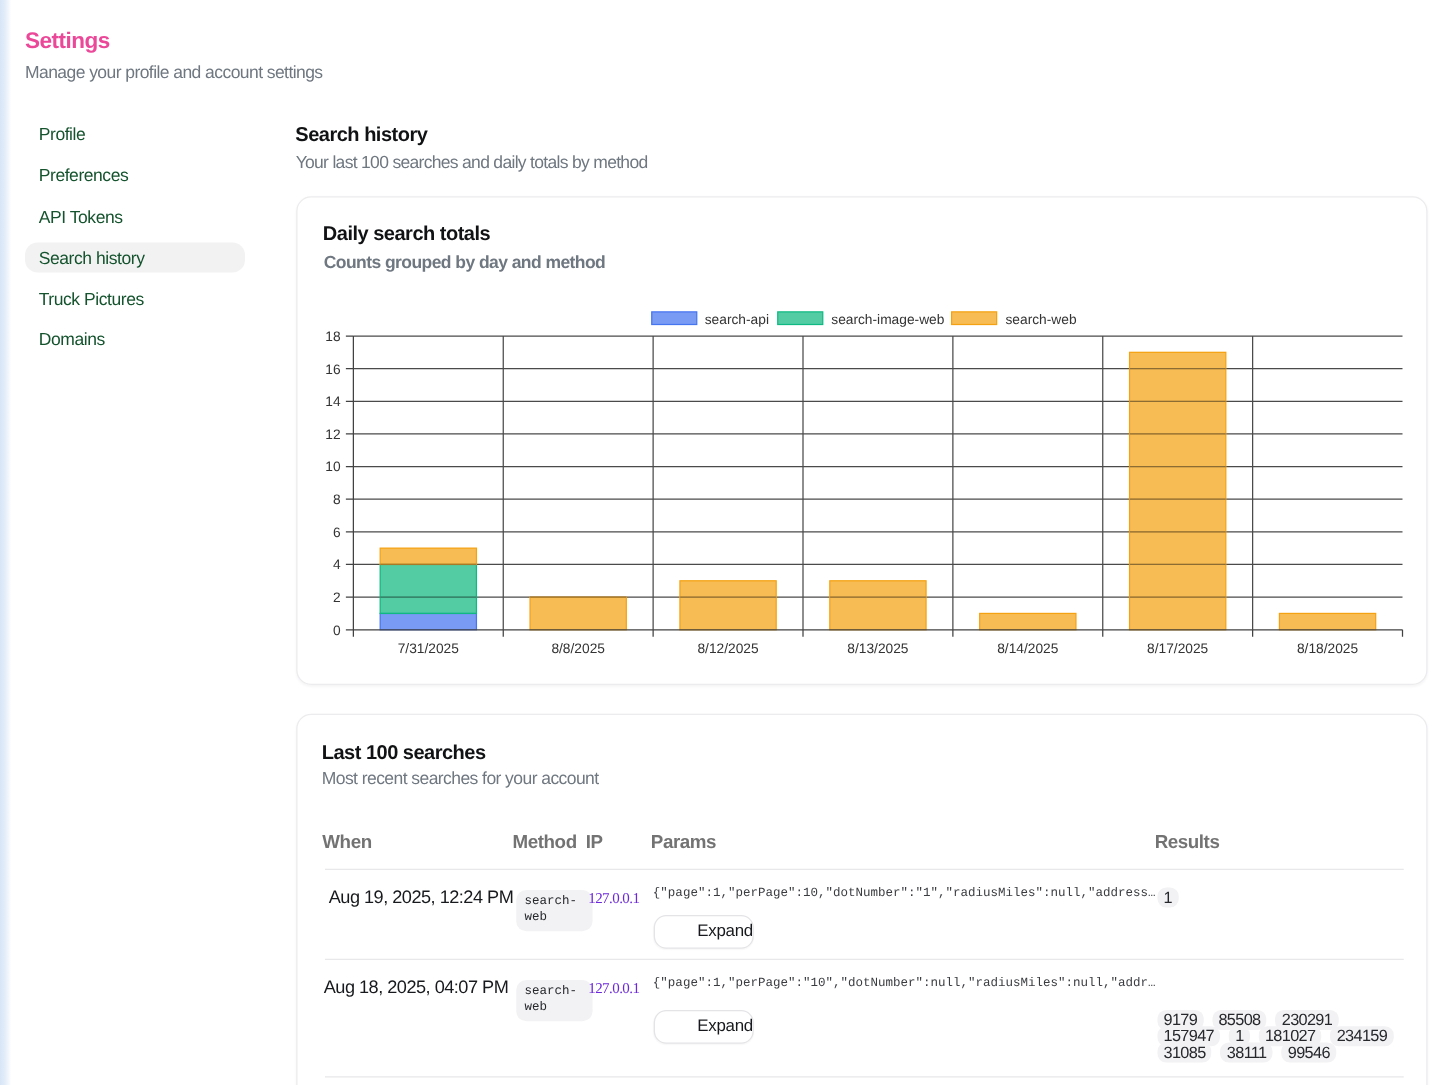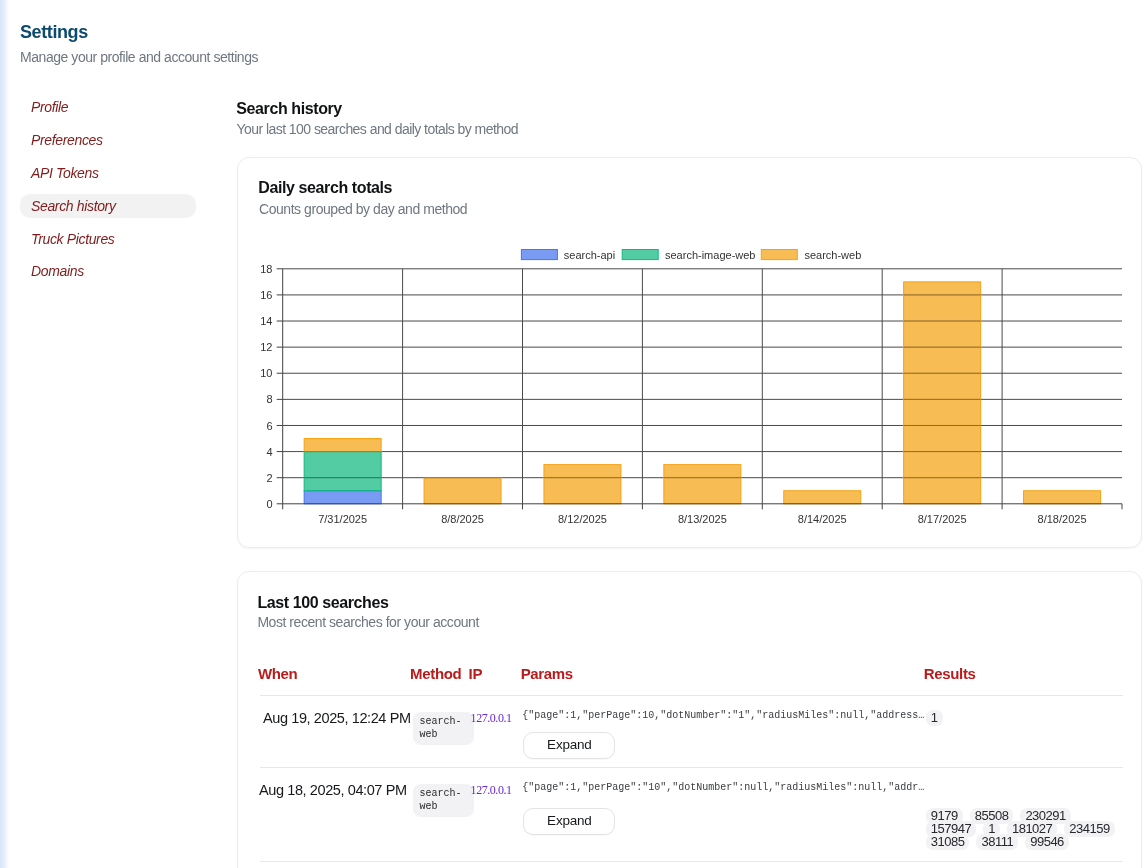--- a/index.html
+++ b/index.html
@@ -1,43 +1,43 @@
 <!DOCTYPE html>
 <html><head>
 <meta charset="utf-8">
 <style>
 * { margin:0; padding:0; box-sizing:border-box; }
 html,body { width:1147px; height:868px; background:#ffffff; overflow:hidden;
   font-family:"Liberation Sans", sans-serif; }
 .band { position:absolute; left:0; top:0; width:9px; height:868px;
   background:linear-gradient(to right, #d7e5f7 0%, #e3edf9 45%, #ffffff 100%); }
 .abs { position:absolute; }
-h1 { font-size:18px; font-weight:bold; letter-spacing:-0.4px; color:#0c4a6e; }
+h1 { font-size:18px; font-weight:bold; letter-spacing:-0.4px; color:#ec4899; }
 .sub { font-size:14px; letter-spacing:-0.45px; color:#6f7780; }
 .h3 { font-size:16px; font-weight:bold; letter-spacing:-0.4px; color:#101214; }
 
 .nav { position:absolute; left:20px; top:95.3px; width:176px; }
 .nav div { height:24.4px; line-height:24.4px; margin-bottom:8.45px; padding-left:11px; font-size:14px;
-  letter-spacing:-0.35px; color:#7f1d1d; border-radius:10px;font-style:italic; }
+  letter-spacing:-0.35px; color:#14532d; border-radius:10px; }
 .nav .on { background:#f2f2f3; }
 
 .card { position:absolute; left:237px; width:905px; background:#fff;
   border:1px solid #ececee; border-radius:12px; box-shadow:0 1px 2px rgba(16,24,40,.04); }
 
-.th { position:absolute; font-size:15px; font-weight:bold; letter-spacing:-0.35px; color:#b91c1c; }
+.th { position:absolute; font-size:15px; font-weight:bold; letter-spacing:-0.35px; color:#737373; }
 .date { position:absolute; font-size:14.5px; letter-spacing:-0.4px; color:#17191c; }
 .ip { position:absolute; font-size:12px; letter-spacing:-0.45px; color:#6d28d9;font-family:Liberation Serif, serif; }
 .mbadge { position:absolute; width:61px; background:#f2f2f4; border-radius:8px;
   font-family:"Liberation Mono", monospace; font-size:10px; line-height:13.4px;
   color:#26282c; padding:3px 0 0 7px; height:33px; }
 .params { position:absolute; font-family:"Liberation Mono", monospace; font-size:10px;
   color:#3a3c40; white-space:nowrap; }
-.btn { position:absolute; width:92px; height:27px; background:#fff;
+.btn { position:absolute; width:80px; height:27px; background:#fff;
   border:1px solid #e4e4e7; border-radius:10px; font-size:13.5px; letter-spacing:-0.2px;
-  color:#17191c; text-align:center; line-height:23.5px; box-shadow:0 1px 1px rgba(16,24,40,.03); }
+  color:#17191c; text-align:right; line-height:23.5px; box-shadow:0 1px 1px rgba(16,24,40,.03); }
 .rrow { position:absolute; display:flex; gap:7px; }
 .rb { background:#f2f2f4; border-radius:7px; height:16px; line-height:15.5px;
   padding:0 5px; font-size:13px; letter-spacing:-0.5px; color:#26282c; }
 .sep { position:absolute; left:21.5px; width:863px; height:1px; background:#e8e8ea; }
 </style>
 </head>
 <body>
 <div class="band"></div>
 <h1 class="abs" style="left:20px; top:21.5px;">Settings</h1>
 <div class="sub abs" style="left:20px; top:49px;">Manage your profile and account settings</div>
@@ -49,21 +49,21 @@
   <div class="on">Search history</div>
   <div>Truck Pictures</div>
   <div>Domains</div>
 </div>
 
 <div class="h3 abs" style="left:236.3px; top:99.5px;">Search history</div>
 <div class="sub abs" style="left:236.5px; top:120.5px; letter-spacing:-0.55px;">Your last 100 searches and daily totals by method</div>
 
 <div class="card" style="top:157px; height:391px;">
   <div class="h3 abs" style="left:20.3px; top:21px;">Daily search totals</div>
-  <div class="sub abs" style="left:21px; top:43px;">Counts grouped by day and method</div>
+  <div class="sub abs" style="left:21px; top:43px;font-weight:bold;">Counts grouped by day and method</div>
   <svg class="abs" style="left:0; top:0;" width="903" height="388" viewBox="0 0 903 388">
 
     <g>
       <rect x="283.4" y="91.5" width="36" height="10.1" fill="#4675f0" fill-opacity="0.72" stroke="#4675f0" stroke-width="1"></rect>
       <rect x="384.2" y="91.5" width="36" height="10.1" fill="#10b981" fill-opacity="0.72" stroke="#10b981" stroke-width="1"></rect>
       <rect x="523.3" y="91.5" width="36" height="10.1" fill="#f5a212" fill-opacity="0.72" stroke="#f5a212" stroke-width="1"></rect>
       <text x="325.8" y="101" font-size="11" fill="#333333">search-api</text>
       <text x="427" y="101" font-size="11" fill="#333333">search-image-web</text>
       <text x="566.4" y="101" font-size="11" fill="#333333">search-web</text>
     </g>

